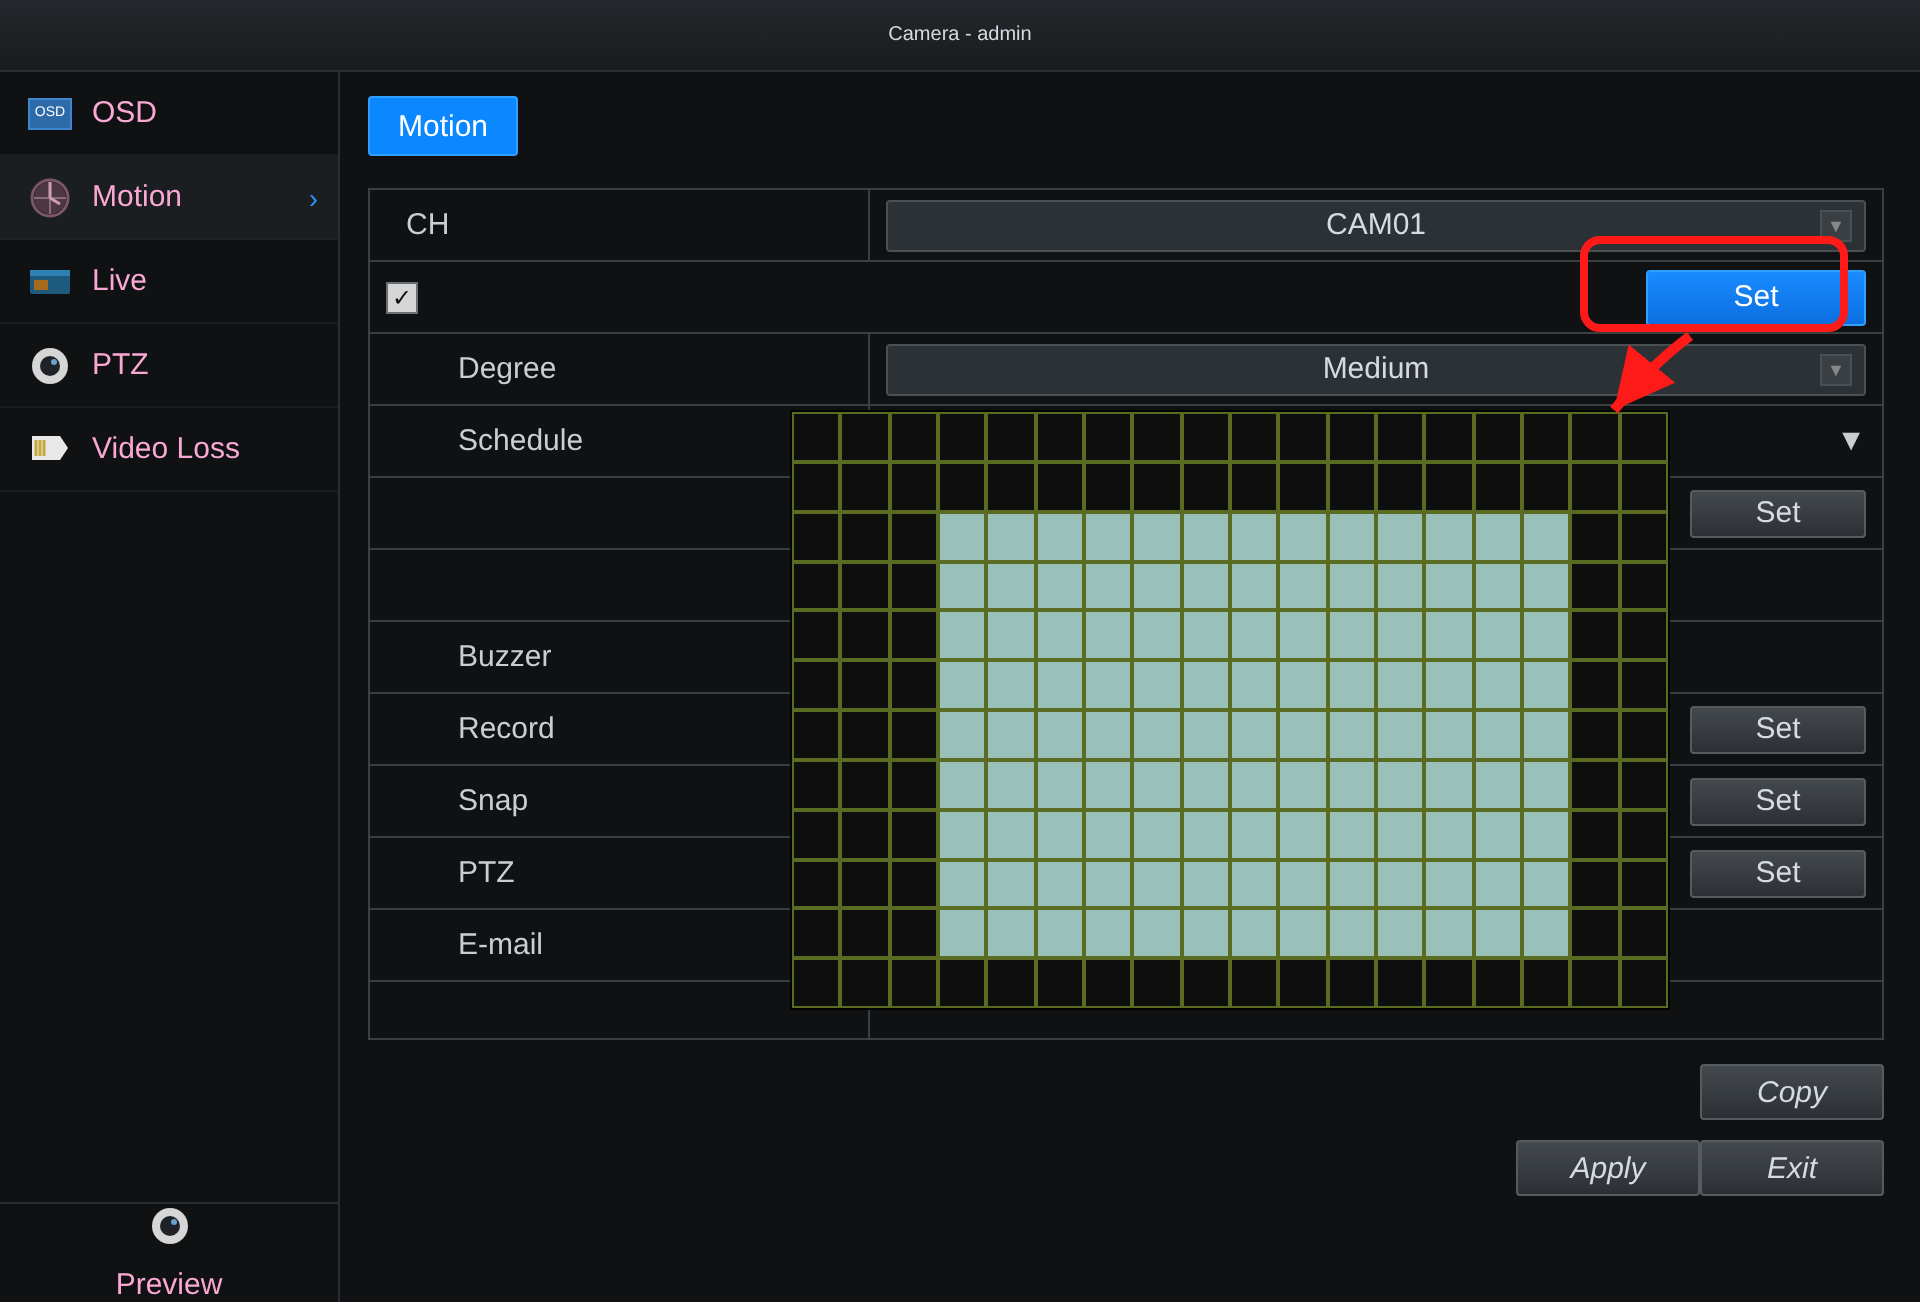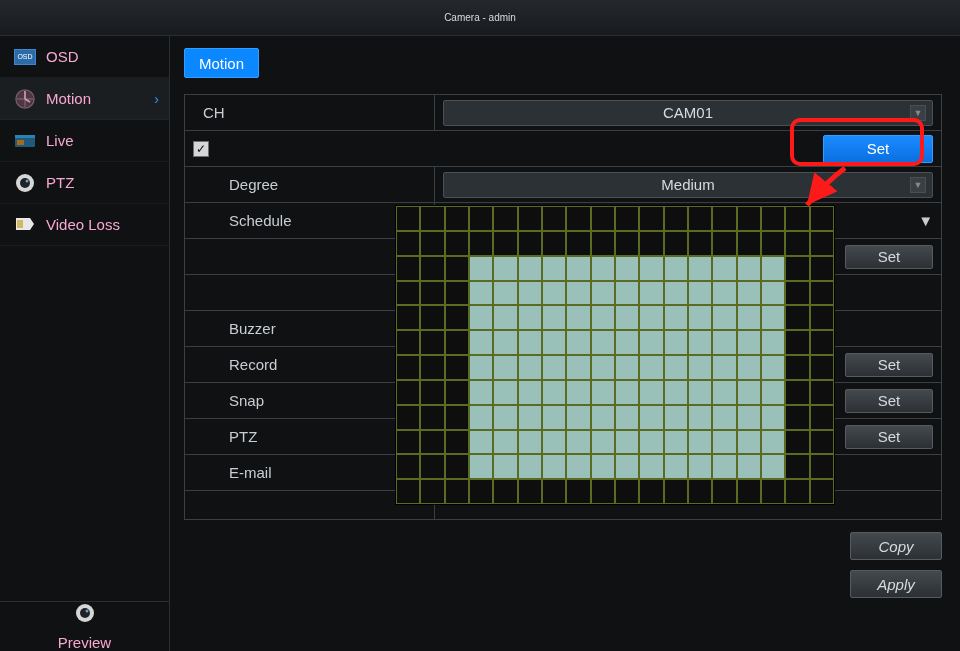--- a/index.html
+++ b/index.html
@@ -407,20 +407,21 @@
       </div>
 
     </div>
 
     <div class="copy-bar">
       <div class="foot-btn">Copy</div>
     </div>
 
     <div class="footer">
       <div class="foot-btn">Apply</div>
+      <div class="foot-btn">Exit</div>
     </div>
 
   </div>
 </div>
 
 <div class="grid-popup">
   <div class="cells" id="grid-cells">
       <div class="gp-cell"></div>
       <div class="gp-cell"></div>
       <div class="gp-cell"></div>

